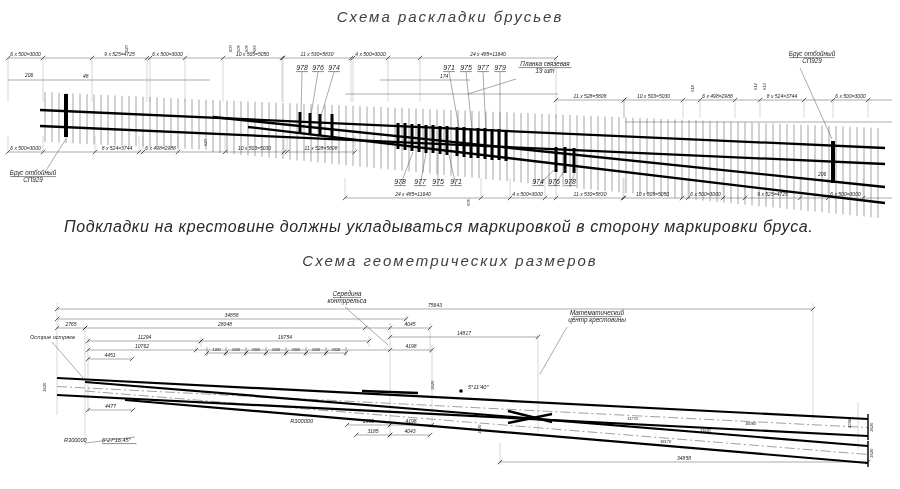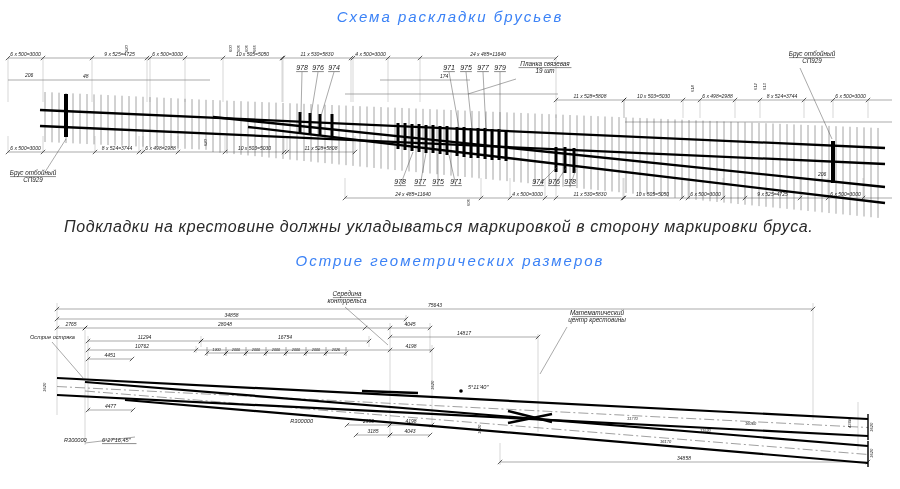--- a/index.html
+++ b/index.html
@@ -1,19 +1,19 @@
 <!DOCTYPE html>
 <html><head>
 <meta charset="utf-8">
 <style>
   html,body{margin:0;padding:0;background:#ffffff;}
   .sheet{position:relative;width:900px;height:489px;background:#fff;overflow:hidden;
          font-family:"Liberation Sans",sans-serif;color:#1b1b1b;}
   .t-title{position:absolute;left:0;width:900px;text-align:center;font-style:italic;
-           font-size:15px;letter-spacing:2px;color:#3b82f6;}
+           font-size:15px;letter-spacing:2px;color:#404040;}
   .t-note{position:absolute;left:64px;top:218px;font-style:italic;font-size:16px;
           letter-spacing:0.6px;color:#2a2a2a;}
   svg{position:absolute;left:0;top:0;}
 </style>
 </head>
 <body>
 
 <div class="sheet">
   <div class="t-title" style="top:8px">Схема раскладки брусьев</div>
   <svg id="dwg" width="900" height="489" viewBox="0 0 900 489">
@@ -502,14 +502,14 @@
       <text x="481" y="434" font-size="4.2" fill="#1b1b1b" font-family="&quot;Liberation Sans&quot;,sans-serif" font-style="italic" transform="rotate(-90 481 434)">1520</text>
       <text x="851" y="428" font-size="4.2" fill="#1b1b1b" font-family="&quot;Liberation Sans&quot;,sans-serif" font-style="italic" transform="rotate(-90 851 428)">4308</text>
       <text x="347" y="296" font-size="6.3" fill="#1b1b1b" font-family="&quot;Liberation Sans&quot;,sans-serif" font-style="italic" text-anchor="middle">Середина</text>
       <line x1="332.888" y1="297.6" x2="361.11199999999997" y2="297.6" stroke="#1b1b1b" stroke-width="0.5"></line>
       <text x="347" y="303" font-size="6.3" fill="#1b1b1b" font-family="&quot;Liberation Sans&quot;,sans-serif" font-style="italic" text-anchor="middle">контррельса</text>
       <text x="597" y="315" font-size="6.3" fill="#1b1b1b" font-family="&quot;Liberation Sans&quot;,sans-serif" font-style="italic" text-anchor="middle">Математический</text>
       <line x1="572.304" y1="316.6" x2="621.696" y2="316.6" stroke="#1b1b1b" stroke-width="0.5"></line>
       <text x="597" y="322" font-size="6.3" fill="#1b1b1b" font-family="&quot;Liberation Sans&quot;,sans-serif" font-style="italic" text-anchor="middle">центр крестовины</text>
     </svg>
   <div class="t-note">Подкладки на крестовине должны укладываться маркировкой в сторону маркировки бруса.</div>
-  <div class="t-title" style="top:252px">Острие геометрических размеров</div>
+  <div class="t-title" style="top:252px">Схема геометрических размеров</div>
 </div>
 
 </body></html>

